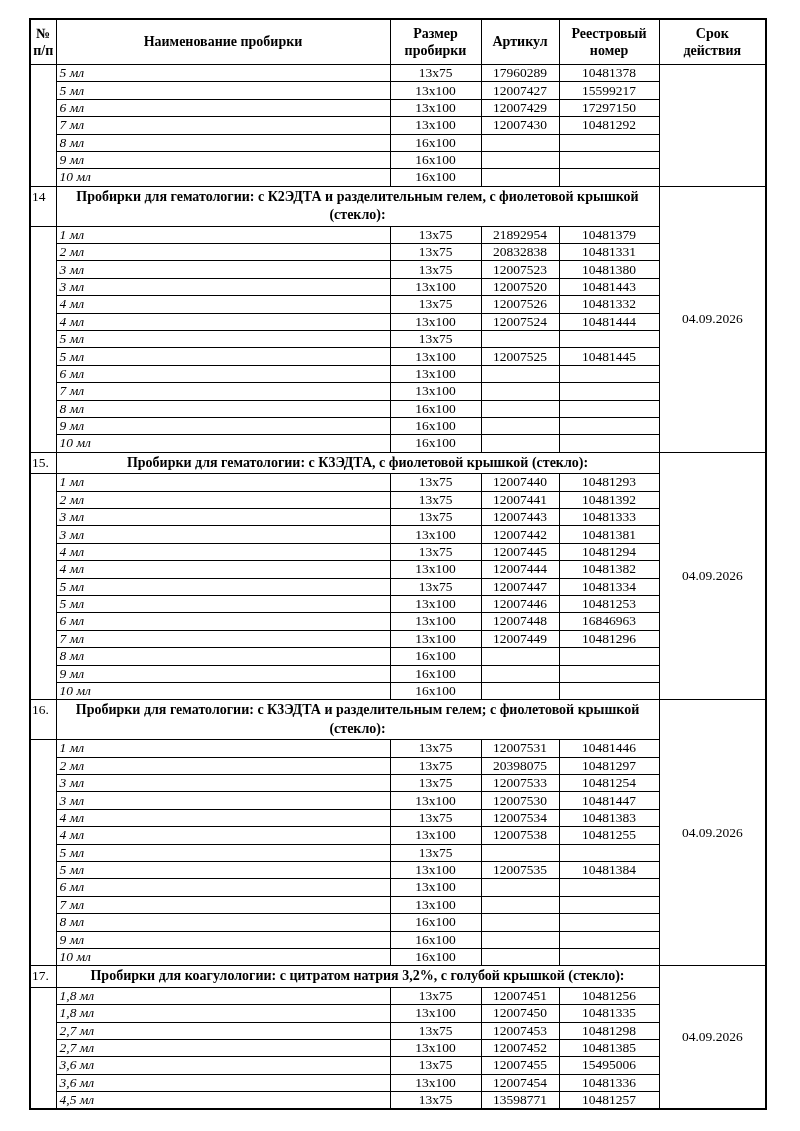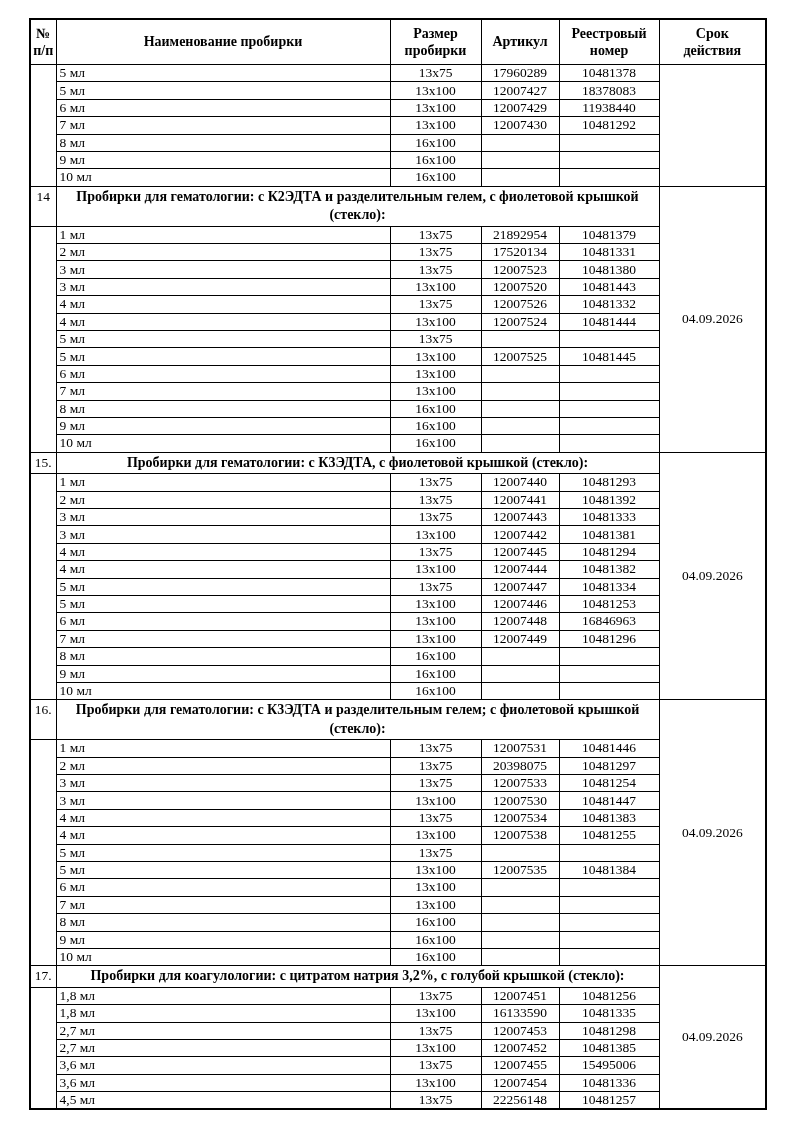--- a/index.html
+++ b/index.html
@@ -14,27 +14,27 @@
     border:2px solid #000;
   }
   th, td { border:1px solid #000; overflow:hidden; }
   thead th {
     font-weight:bold; font-size:14px; line-height:1.25;
     text-align:center; vertical-align:middle;
     white-space:pre-line; height:42px; padding:1px 2px;
   }
   tr.data-row { height:17.4px; }
   tr.data-row td { font-size:13.5px; line-height:1.05; padding:0 3px; vertical-align:middle; }
-  td.name-cell { text-align:left; padding-left:5px; }
+  td.name-cell { text-align:left; padding-left:5px;font-style:italic; }
   td.size-cell, td.art-cell, td.reg-cell { text-align:center; }
   td.title-cell {
     font-weight:bold; text-align:center; font-size:14px;
     line-height:1.32; padding:1px 6px; vertical-align:middle;
   }
-  td.num-cell { text-align:center; font-size:13.5px; vertical-align:top; padding-top:2px; }
+  td.num-cell { font-size:13.5px; vertical-align:top; padding-top:2px; }
   td.num-span-cell { }
   td.srok-cell { text-align:center; font-size:13.5px; vertical-align:middle;margin-top:12px; }
 </style>
 </head>
 <body>
 
 <div class="page">
   <table class="tube-table">
     <colgroup>
       <col style="width:26px">
@@ -64,27 +64,27 @@
           <td class="name-cell">5 мл</td>
           <td class="size-cell">13x75</td>
           <td class="art-cell">17960289</td>
           <td class="reg-cell">10481378</td>
           <td class="srok-cell" rowspan="7"></td>
         </tr>
         <tr class="data-row">
           <td class="name-cell">5 мл</td>
           <td class="size-cell">13x100</td>
           <td class="art-cell">12007427</td>
-          <td class="reg-cell">18378083</td>
+          <td class="reg-cell">15599217</td>
         </tr>
         <tr class="data-row">
           <td class="name-cell">6 мл</td>
           <td class="size-cell">13x100</td>
           <td class="art-cell">12007429</td>
-          <td class="reg-cell">11938440</td>
+          <td class="reg-cell">17297150</td>
         </tr>
         <tr class="data-row">
           <td class="name-cell">7 мл</td>
           <td class="size-cell">13x100</td>
           <td class="art-cell">12007430</td>
           <td class="reg-cell">10481292</td>
         </tr>
         <tr class="data-row">
           <td class="name-cell">8 мл</td>
           <td class="size-cell">16x100</td>
@@ -111,21 +111,21 @@
         <tr class="data-row">
           <td class="num-span-cell" rowspan="13"></td>
           <td class="name-cell">1 мл</td>
           <td class="size-cell">13x75</td>
           <td class="art-cell">21892954</td>
           <td class="reg-cell">10481379</td>
         </tr>
         <tr class="data-row">
           <td class="name-cell">2 мл</td>
           <td class="size-cell">13x75</td>
-          <td class="art-cell">17520134</td>
+          <td class="art-cell">20832838</td>
           <td class="reg-cell">10481331</td>
         </tr>
         <tr class="data-row">
           <td class="name-cell">3 мл</td>
           <td class="size-cell">13x75</td>
           <td class="art-cell">12007523</td>
           <td class="reg-cell">10481380</td>
         </tr>
         <tr class="data-row">
           <td class="name-cell">3 мл</td>
@@ -363,21 +363,21 @@
         <tr class="data-row">
           <td class="num-span-cell" rowspan="7"></td>
           <td class="name-cell">1,8 мл</td>
           <td class="size-cell">13x75</td>
           <td class="art-cell">12007451</td>
           <td class="reg-cell">10481256</td>
         </tr>
         <tr class="data-row">
           <td class="name-cell">1,8 мл</td>
           <td class="size-cell">13x100</td>
-          <td class="art-cell">16133590</td>
+          <td class="art-cell">12007450</td>
           <td class="reg-cell">10481335</td>
         </tr>
         <tr class="data-row">
           <td class="name-cell">2,7 мл</td>
           <td class="size-cell">13x75</td>
           <td class="art-cell">12007453</td>
           <td class="reg-cell">10481298</td>
         </tr>
         <tr class="data-row">
           <td class="name-cell">2,7 мл</td>
@@ -393,18 +393,18 @@
         </tr>
         <tr class="data-row">
           <td class="name-cell">3,6 мл</td>
           <td class="size-cell">13x100</td>
           <td class="art-cell">12007454</td>
           <td class="reg-cell">10481336</td>
         </tr>
         <tr class="data-row">
           <td class="name-cell">4,5 мл</td>
           <td class="size-cell">13x75</td>
-          <td class="art-cell">22256148</td>
+          <td class="art-cell">13598771</td>
           <td class="reg-cell">10481257</td>
         </tr>
       </tbody>
   </table>
 </div>
 
 </body></html>

